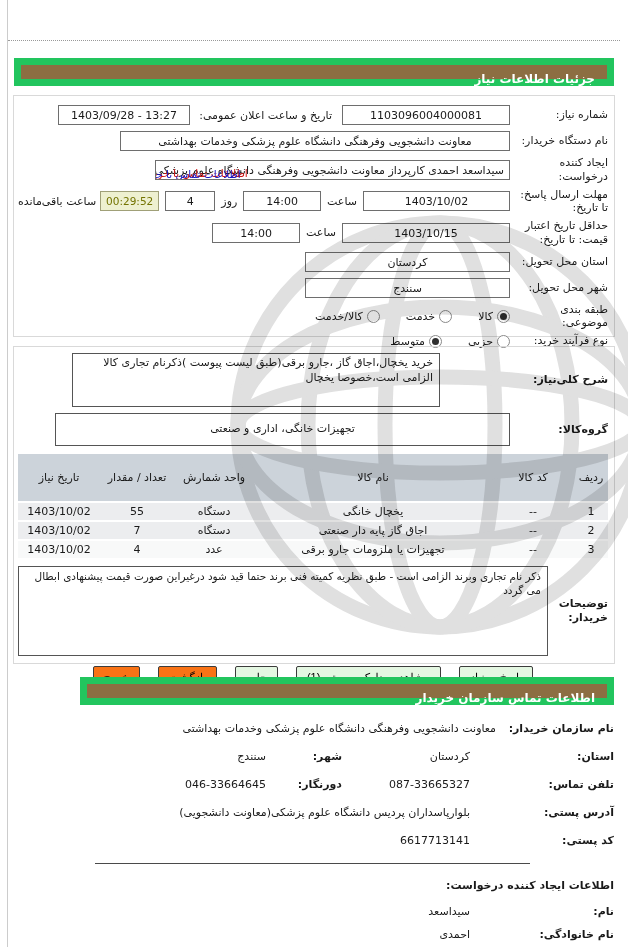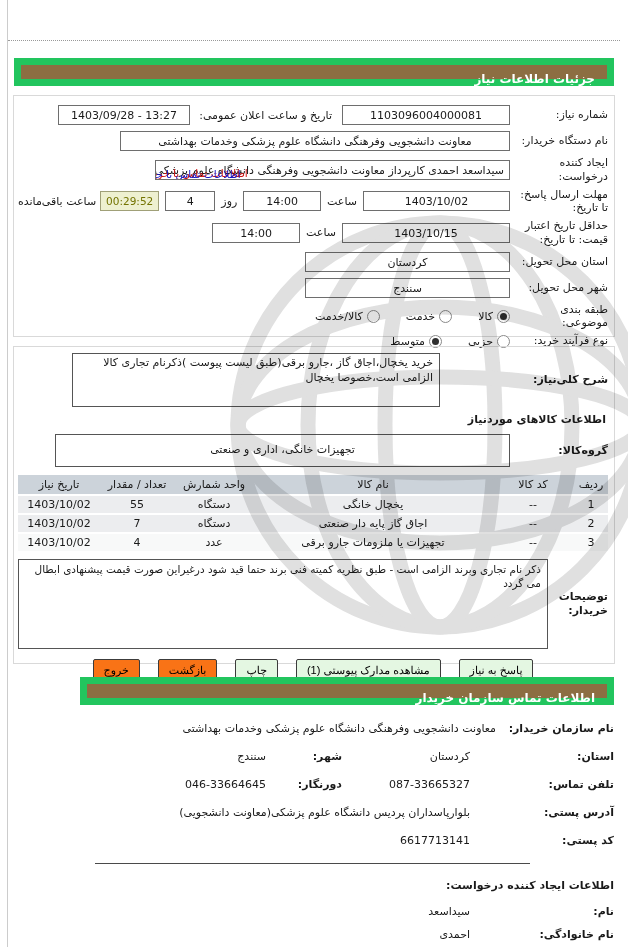--- a/index.html
+++ b/index.html
@@ -49,21 +49,21 @@
   .treasury{font-size:10.5px}
   .desc-row{display:flex;align-items:center;margin-bottom:6px}
   .desc-row .flabel{font-weight:bold}
   .tbox{background:#fff;border:1px solid #555;box-sizing:border-box;text-align:right;padding:2px 6px;
         line-height:1.35;overflow:hidden}
   .desc-box{width:368px;height:54px;margin-right:70px}
   .goods-title{font-weight:bold;margin:6px 2px 8px 0}
   .group-box{width:455px;height:33px;display:flex;align-items:center;justify-content:center;text-align:center}
 
   table.goods{width:100%;border-collapse:separate;border-spacing:0 2px;margin-top:4px;font-size:11px}
-  table.goods th{background:#ccd3da;font-weight:normal;padding:3px 4px;text-align:center}
+  table.goods th{background:#ccd3da;font-weight:normal;padding:17px 4px;text-align:center}
   table.goods td{padding:2px 4px;text-align:center}
   table.goods tr.r1 td,table.goods tr.r2 td{background:rgba(234,236,238,0.92)}
   table.goods tr.r3 td{background:rgba(247,248,249,0.92)}
 
   .notes-row{display:flex;align-items:center;margin-top:6px}
   .notes-row .flabel{flex:0 0 56px;font-weight:bold;line-height:1.3}
   .notes-box{flex:1;height:90px;font-size:10.5px}
 
   .btn-row{display:flex;justify-content:center;align-items:center;margin-top:10px;gap:18px}
   .btn{height:22px;line-height:20px;border:1px solid #3c3c3c;border-radius:2px;padding:0 10px;
@@ -183,21 +183,20 @@
   </div>
 </div>
 
 <div class="panel panel-desc">
 
   <div class="desc-row">
     <div class="flabel">شرح کلی‌نیاز:</div>
     <div class="tbox desc-box">خرید یخچال،اجاق گاز ،جارو برقی(طبق لیست پیوست )ذکرنام تجاری کالا الزامی است،خصوصا یخچال</div>
   </div>
 
-  <div class="goods-title">اطلاعات کالاهای موردنیاز</div>
 
   <div class="desc-row">
     <div class="flabel">گروه‌کالا:</div>
     <div class="tbox group-box">تجهیزات خانگی، اداری و  صنعتی</div>
   </div>
 
   <table class="goods">
     <colgroup>
       <col style="width:34px">
         <col style="width:82px">

